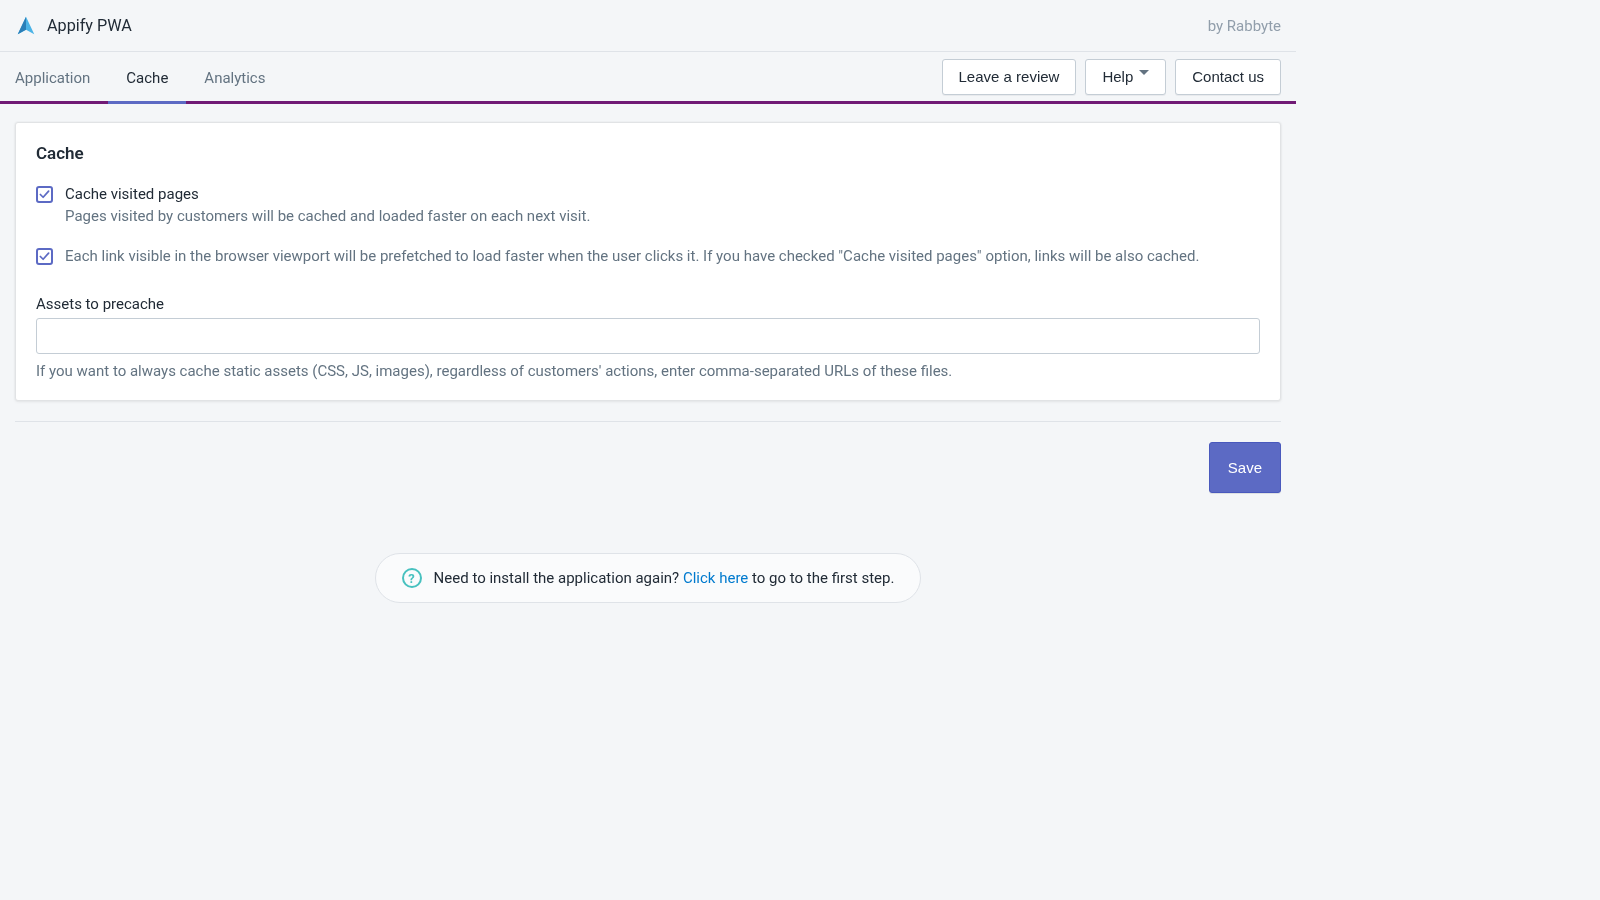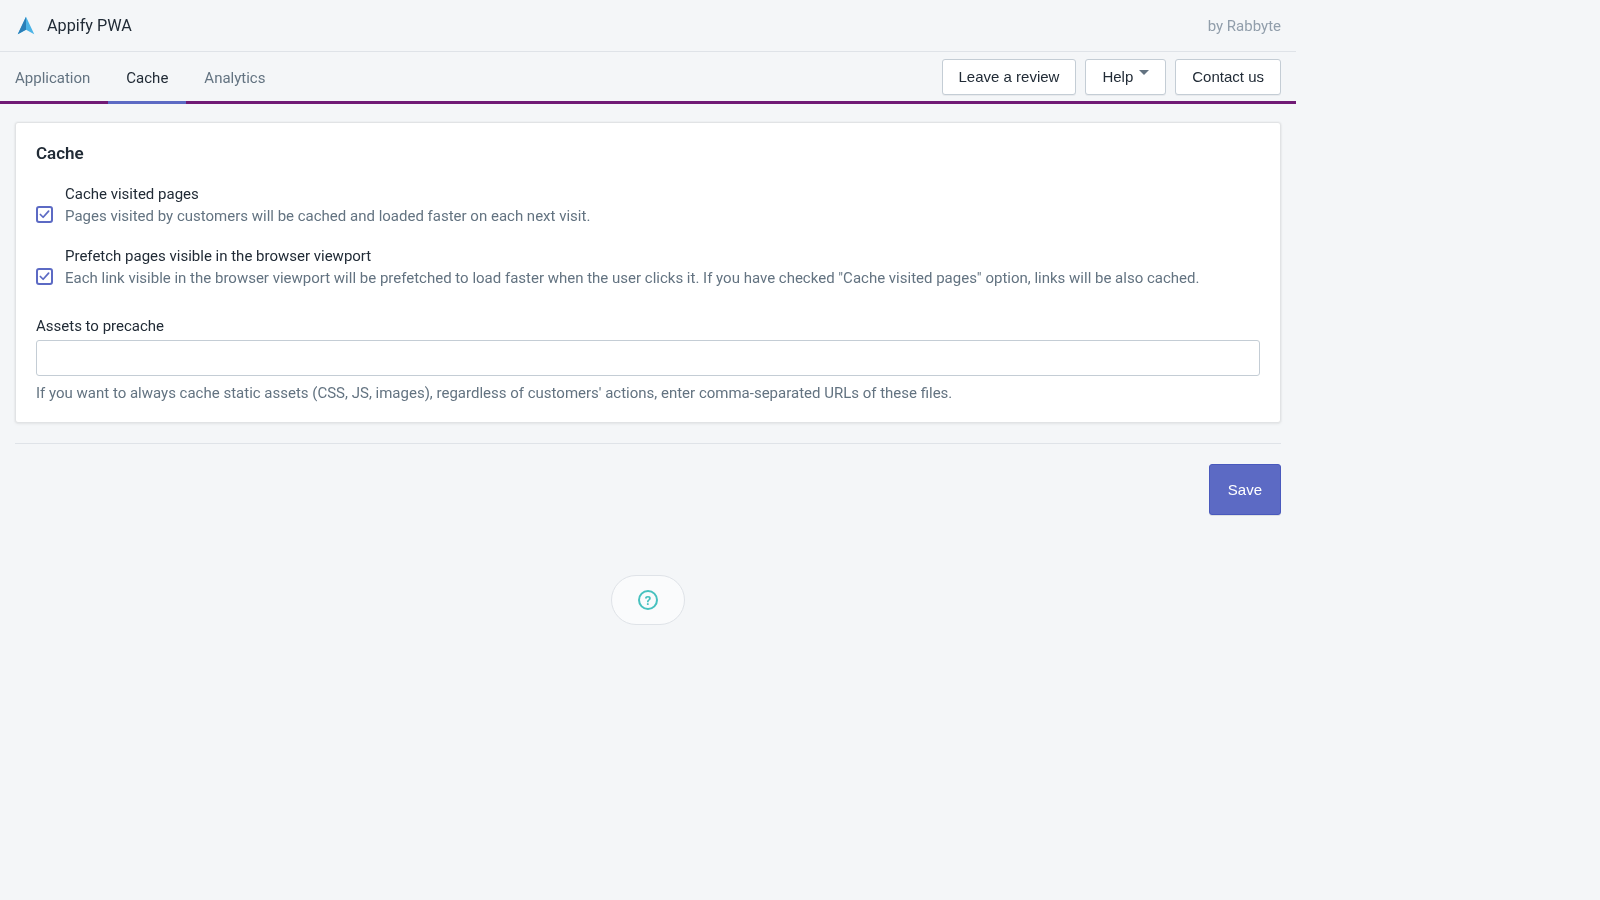--- a/index.html
+++ b/index.html
@@ -76,21 +76,21 @@
     border: 1px solid #e1e3e5;
     box-shadow: 0 0 0 1px rgba(63,63,68,.02), 0 1px 3px 0 rgba(63,63,68,.08);
     padding: 20px;
   }
   .card-title {
     font-size: 17px;
     font-weight: 600;
     margin: 0 0 22px 0;
   }
 
-  .check-row { display: flex; align-items: center; gap: 12px; margin-bottom: 4px; }
+  .check-row { display: flex; align-items: flex-start; gap: 12px; margin-bottom: 4px; }
   .checkbox {
     width: 17px; height: 17px;
     border: 2px solid #5c6ac4;
     border-radius: 3px;
     display: flex; align-items: center; justify-content: center;
     flex-shrink: 0;
     margin-top: 1px;
     cursor: pointer;
   }
   .checkbox svg { width: 11px; height: 11px; }
@@ -201,38 +201,40 @@
         </div>
       </div>
 
       <div class="check-row">
         <span class="checkbox">
           <svg viewBox="0 0 16 16">
               <path d="M2 8 L6 12 L14 3" stroke="#5c6ac4" stroke-width="2.5" fill="none" stroke-linecap="round" stroke-linejoin="round"></path>
             </svg>
         </span>
         <div class="check-body">
-          <div class="check-label">Prefetch pages visible in the browser viewport</div>
           <div class="check-help">Each link visible in the browser viewport will be prefetched to load faster when the user clicks it. If you have checked "Cache visited pages" option, links will be also cached.</div>
         </div>
       </div>
 
       <div class="field-label">Assets to precache</div>
       <input type="text" class="text-input" value="" style="">
       <div class="field-help">If you want to always cache static assets (CSS, JS, images), regardless of customers' actions, enter comma-separated URLs of these files.</div>
     </div>
 
     <div class="divider"></div>
 
     <div class="actions-row">
       <button class="btn-primary">
         <span>Save</span>
       </button>
     </div>
 
     <div class="reinstall-wrap">
       <div class="reinstall">
         <span class="reinstall-icon">?</span>
+        <span>
+          <span>Need to install the application again? </span><a>Click here</a><span> to go to the first step.</span>
+        </span>
       </div>
     </div>
 
   </div>
 </div>
 
 </body></html>

